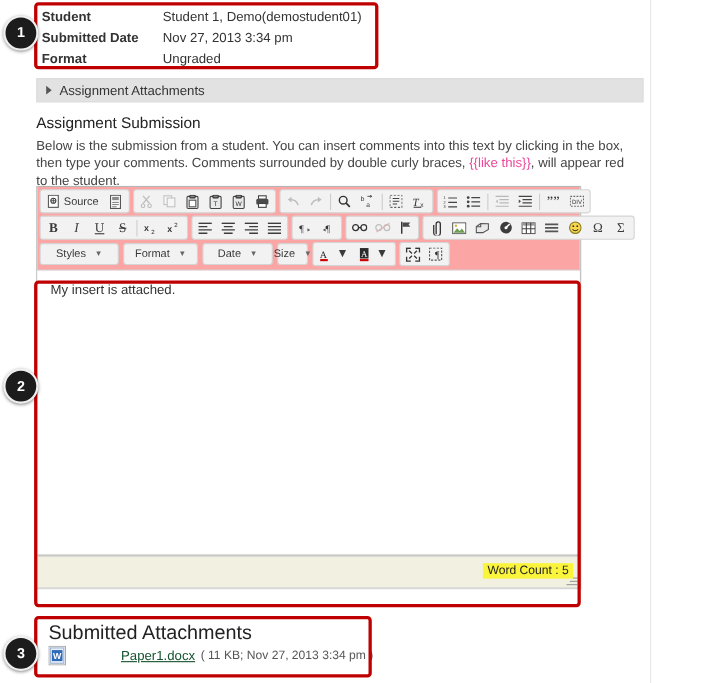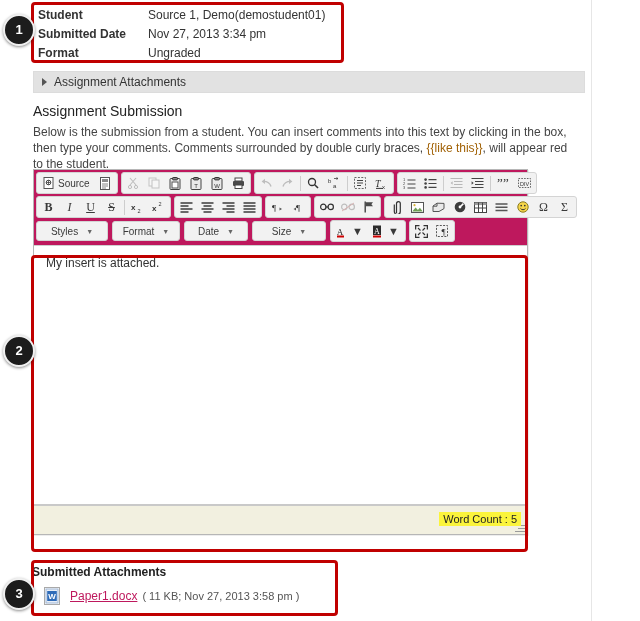--- a/index.html
+++ b/index.html
@@ -116,34 +116,34 @@
     color: #222222;
   }
   .section-desc {
     position: absolute;
     left: 33px; top: 124px;
     width: 545px;
     font-size: 12px;
     line-height: 16px;
     color: #444444;
   }
-  .redtext { color: #a16207; }
+  .redtext { color: #ec4899; }
 
   
   .editor {
     position: absolute;
     left: 33px; top: 169px;
     width: 495px;
     background: #ffffff;
     border: 1px solid #b6b6b6;
     box-sizing: border-box;
     box-shadow: 1px 1px 0 rgba(0,0,0,.07);
   }
   .toolbar {
-    background: #be185d;
+    background: #fca5a5;
     border-bottom: 1px solid #cfcfcf;
     padding: 1px 2px 2px 2px;
   }
   .trow {
     display: flex;
     align-items: center;
     flex-wrap: nowrap;
     padding: 1px 0;
   }
   .tgroup {
@@ -200,21 +200,21 @@
   }
   .combo .cb-label { white-space: nowrap; }
   .combo .cb-arrow {
     margin-left: 8px;
     font-size: 7px;
     color: #666666;
   }
   #combo-styles { width: 72px; }
   #combo-format { width: 68px; }
   #combo-font   { width: 64px; }
-  #combo-size   { width: 74px; }
+  #combo-size   { width: 28px; }
 
   .editor-body {
     height: 258px;
     background: #ffffff;
     padding: 10px 12px;
     box-sizing: border-box;
     font-size: 12px;
     color: #333333;
     overflow: hidden;
     cursor: text;
@@ -245,58 +245,59 @@
     position: absolute;
     right: 0;
     height: 1px;
     background: #9a9a9a;
     display: block;
   }
 
   
   .attach-title {
     position: absolute;
-    left: 32px; top: 565px;
-    font-size: 12px;
-    font-weight: bold;
+    left: 44px; top: 565px;
+    font-size: 18px;
+    font-weight: normal;
     color: #222222;
   }
   .attach-row {
     position: absolute;
     left: 44px; top: 587px;
     display: flex;
     align-items: center;
   }
   .doc-icon {
     width: 16px; height: 18px;
     margin-right: 10px;
     flex: 0 0 auto;
   }
   .attach-link {
-    color: #be185d;
+    color: #14532d;
     text-decoration: underline;
     font-size: 12px;
     cursor: pointer;
+    margin-left: 40px;
   }
   .attach-meta {
     color: #555555;
     font-size: 11px;
     margin-left: 5px;
   }
 </style>
 </head>
 <body>
 
 <div class="page">
 
   <table class="info-table">
     <tbody>
         <tr>
       <td class="info-label">Student</td>
-      <td class="info-value">Source 1, Demo(demostudent01)</td>
+      <td class="info-value">Student 1, Demo(demostudent01)</td>
     </tr>
     <tr>
       <td class="info-label">Submitted Date</td>
       <td class="info-value">Nov 27, 2013 3:34 pm</td>
     </tr>
     <tr>
       <td class="info-label">Format</td>
       <td class="info-value">Ungraded</td>
     </tr>
   </tbody>
@@ -675,21 +676,21 @@
   <div class="attach-row">
     <span class="doc-icon">
       <svg width="16" height="18" viewBox="0 0 16 18">
         <rect x="0.5" y="0.5" width="15" height="17" fill="#ffffff" stroke="#a9a9a9"></rect>
         <rect x="2" y="2" width="12" height="14" fill="#e8eef7" stroke="#9fb6d4"></rect>
         <rect x="3.2" y="4" width="9.6" height="10" fill="#2e6bb8"></rect>
         <text x="8" y="12" font-size="8" font-weight="bold" text-anchor="middle" fill="#ffffff" font-family="Liberation Sans, sans-serif">W</text>
       </svg>
     </span>
     <span class="attach-link">Paper1.docx</span>
-    <span class="attach-meta">( 11 KB; Nov 27, 2013 3:58 pm )</span>
+    <span class="attach-meta">( 11 KB; Nov 27, 2013 3:34 pm )</span>
   </div>
 
 </div>
 
 <div class="gutter-right"></div>
 
 <div class="redbox" id="redbox1"></div>
 <div class="redbox" id="redbox2"></div>
 <div class="redbox" id="redbox3"></div>
 

